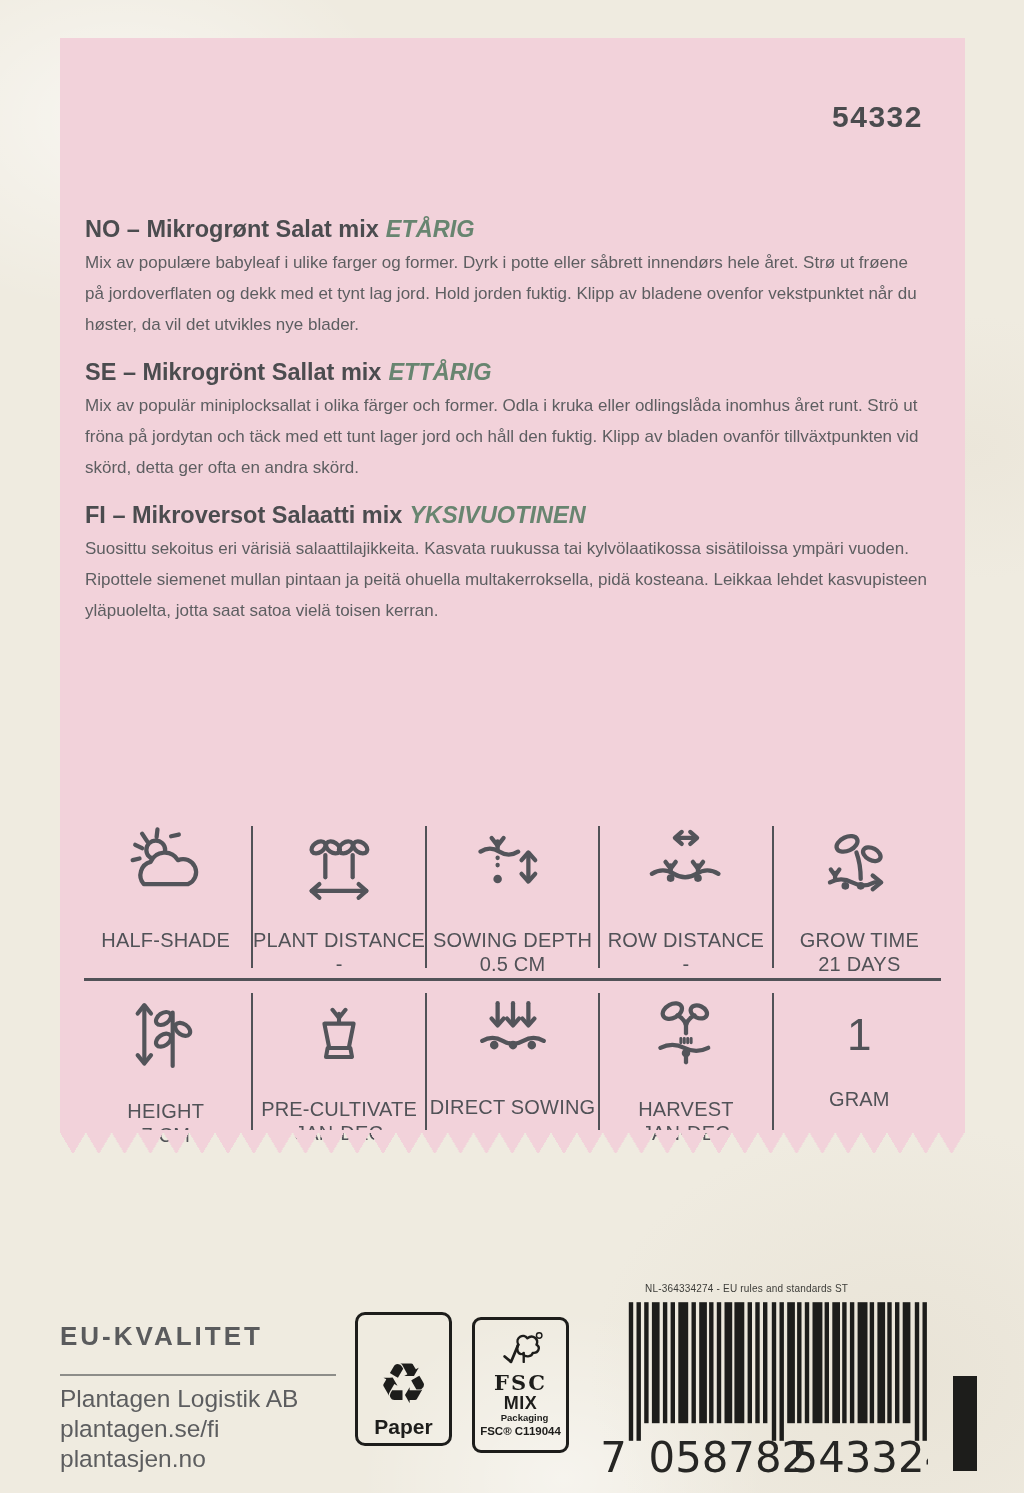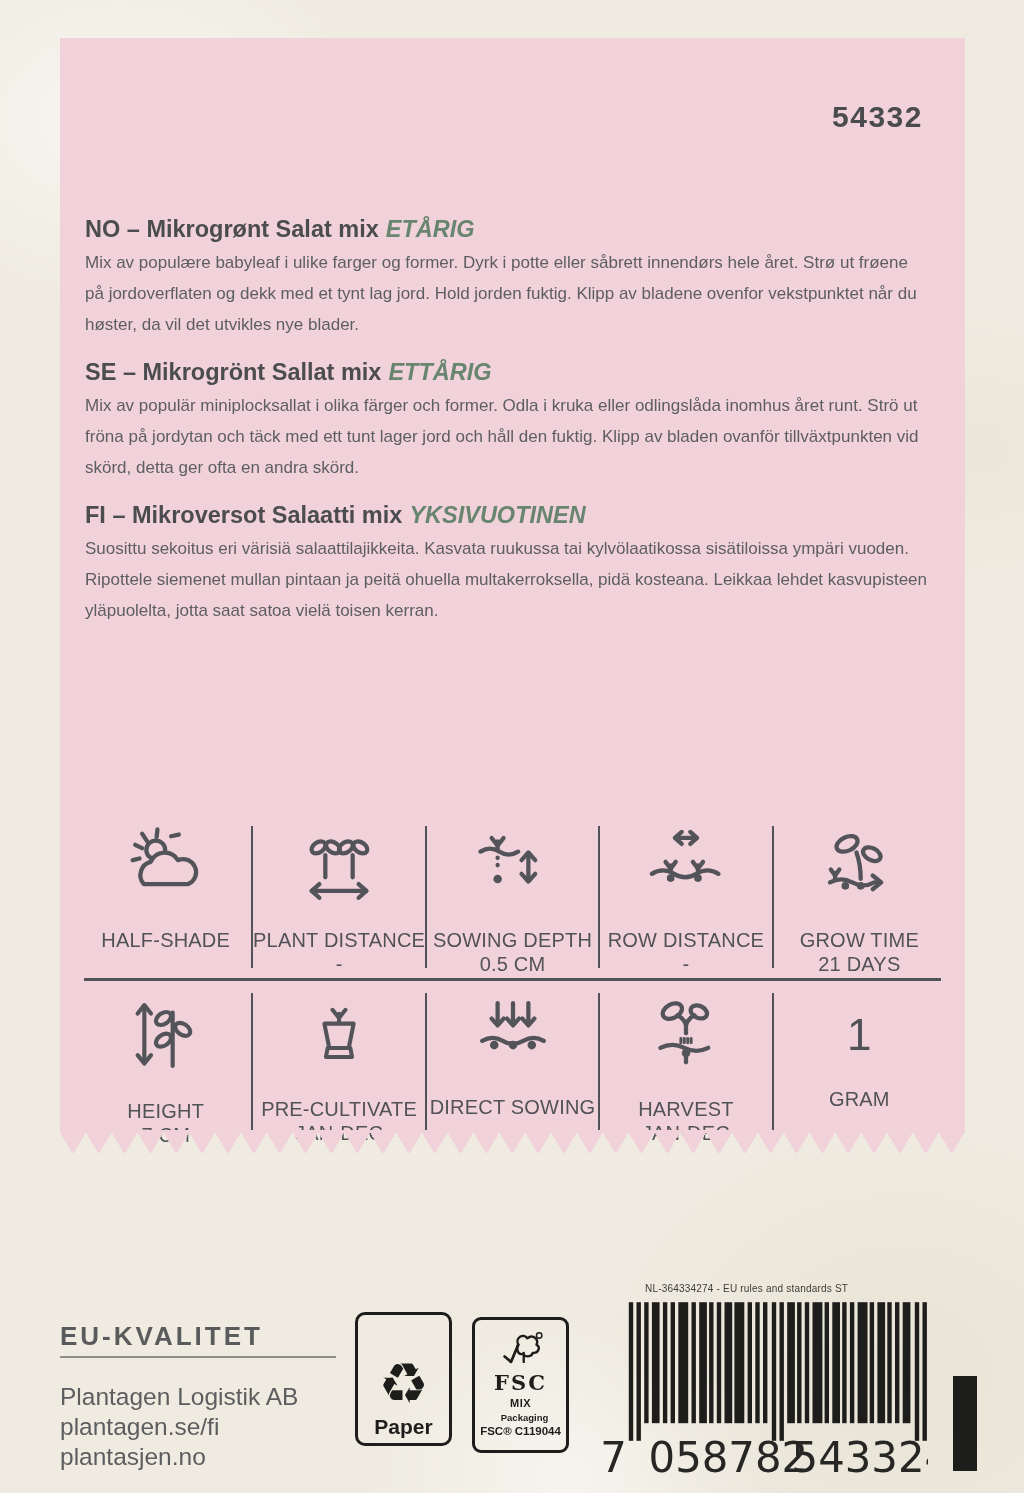--- a/index.html
+++ b/index.html
@@ -28,32 +28,32 @@
   .icon-wrap{height:94px;display:flex;align-items:flex-end;justify-content:center;padding-bottom:5px;}
   .cell-label{font-size:20px;color:#515257;white-space:nowrap;line-height:23px;letter-spacing:.2px;margin-top:16px;}
   .cell-value{font-size:20px;color:#515257;line-height:24px;min-height:24px;letter-spacing:.2px;}
   .rule{border-top:3px solid #515257;margin:10px 4px 12px 4px;}
   .gram-one{font-size:44px;color:#515257;line-height:1;padding-bottom:10px;}
   .ic{stroke:#53545a;fill:none;stroke-width:5;stroke-linecap:round;stroke-linejoin:round;}
   .ic .fillpink{fill:#f2d2da;}
   .ic .dot{fill:#53545a;stroke:none;}
   .footer-left{position:absolute;left:60px;top:1322px;color:#5c5d5f;}
   .eu{font-size:26px;line-height:28px;font-weight:700;letter-spacing:3px;color:#5a5b5d;
-      padding-bottom:6px;border-bottom:2px solid #8d8d89;width:276px;margin-bottom:24px;}
+      padding-bottom:24px;border-bottom:2px solid #8d8d89;width:276px;margin-bottom:8px;}
   .addr{font-size:24.5px;line-height:30px;}
   .paper-box{position:absolute;left:355px;top:1312px;width:97px;height:134px;border:3px solid #1d1d1b;
       border-radius:10px;box-sizing:border-box;display:flex;flex-direction:column;align-items:center;
       justify-content:flex-end;padding-bottom:4px;}
   .recycle{font-family:"DejaVu Sans",sans-serif;font-size:56px;line-height:62px;color:#1d1d1b;}
   .paper-label{font-size:21px;font-weight:700;color:#1d1d1b;}
   .fsc-box{position:absolute;left:472px;top:1317px;width:97px;height:136px;border:3px solid #1d1d1b;
       border-radius:9px;box-sizing:border-box;display:flex;flex-direction:column;align-items:center;
       justify-content:center;color:#1d1d1b;text-align:center;}
   .fsc-name{font-family:"DejaVu Serif",serif;font-weight:700;font-size:21px;letter-spacing:2px;line-height:24px;}
-  .fsc-mix{font-size:11px;font-weight:700;letter-spacing:.5px;line-height:16px;}
+  .fsc-mix{font-size:18px;font-weight:700;letter-spacing:.5px;line-height:16px;}
   .fsc-pack{font-size:9.5px;font-weight:700;line-height:13px;padding-left:8px;}
   .fsc-lic{font-size:11.5px;font-weight:700;line-height:15px;}
   .nl-text{position:absolute;left:645px;top:1283px;font-size:10px;color:#3c3c38;letter-spacing:.2px;white-space:nowrap;}
   .barcode{position:absolute;left:598px;top:1302px;}
   .barcode rect{fill:#1d1d1b;}
   .barcode text{fill:#262624;font-family:"DejaVu Sans",sans-serif;font-size:38px;}
   .regbar{position:absolute;left:953px;top:1376px;width:24px;height:95px;background:#1d1d1b;}
 </style>
 </head>
 <body>

